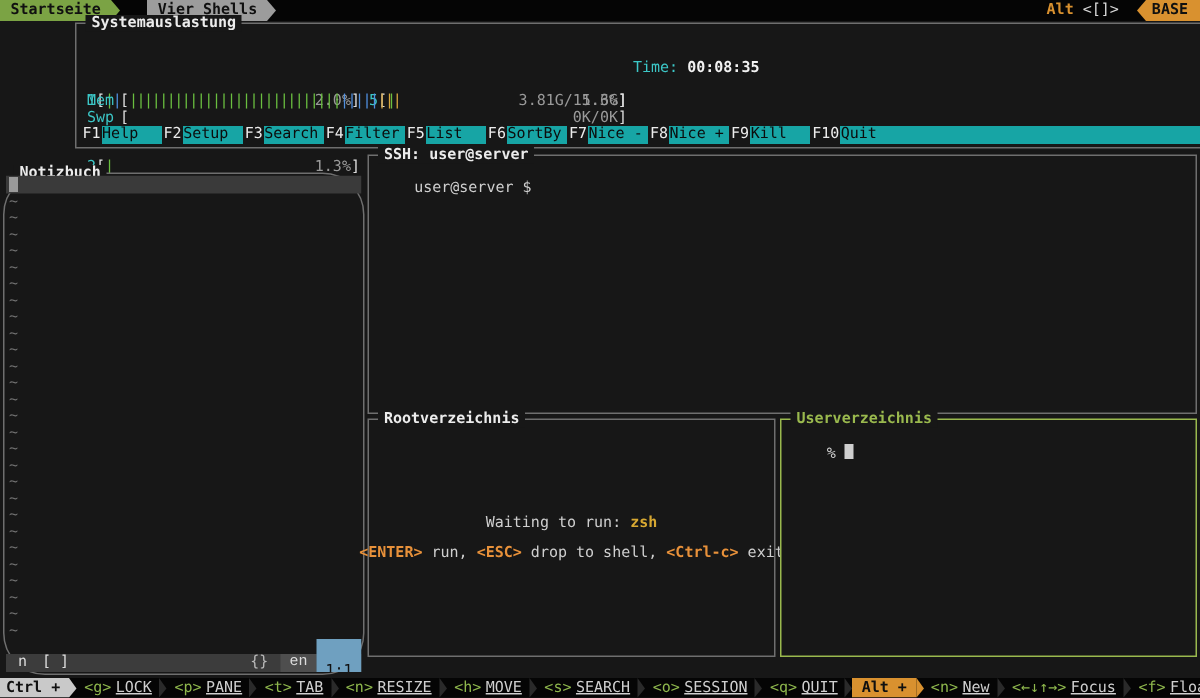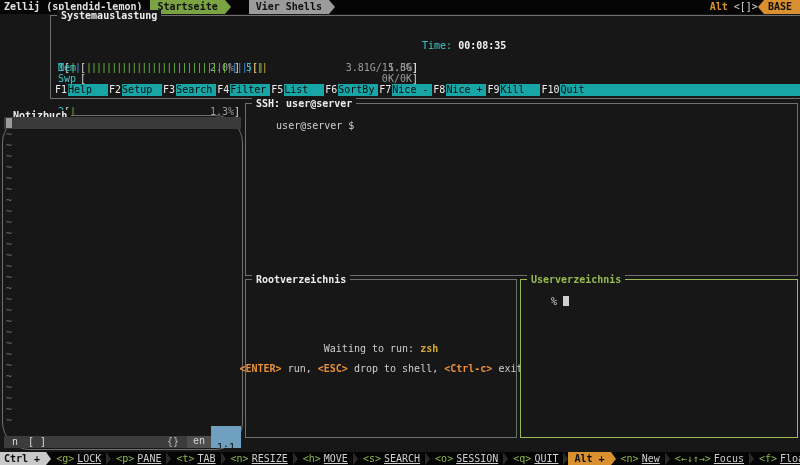--- a/index.html
+++ b/index.html
@@ -10,21 +10,21 @@
   .tab-bar { position:absolute; left:0; top:0; width:800px; height:14px; background:#050505;
     display:flex; align-items:stretch; line-height:14px; white-space:pre; }
   .session-name { padding:0 8px 0 4px; color:#e2e2e2; font-weight:bold; }
   .tab { padding:0 7px; color:#101010; font-weight:bold; }
   .tab-active { background:var(--c-tab_active,#7ba344); }
   .tab-inactive { background:var(--c-tab_inactive,#9c9c9c); margin-left:18px; }
   .arr { width:0; height:0; border-top:7px solid transparent; border-bottom:7px solid transparent; }
   .arr-green { border-left:6px solid var(--c-tab_active,#7ba344); }
   .arr-gray  { border-left:6px solid var(--c-tab_inactive,#9c9c9c); }
   .tab-spacer { flex:1; }
-  .alt-hint { margin-right:0; }
+  .alt-hint { margin-right:12px; }
   .alt-word { color:var(--c-accent_orange,#d9912f); font-weight:bold; }
   .alt-glyph { color:#d8d8d8; }
   .arr-left-orange { width:0; height:0; border-top:7px solid transparent; border-bottom:7px solid transparent;
     border-right:6px solid var(--c-accent_orange,#d9912f); }
   .layout-badge { background:var(--c-accent_orange,#d9912f); color:#101010; font-weight:bold; padding:0 8px 0 4px; }
 
   
   .pane { position:absolute; border:1px solid #6f6f6f; background:#171717; }
   .pane-title { position:absolute; top:-6px; left:6px; background:#171717; padding:0 4px;
     line-height:11px; font-weight:bold; color:#ececec; white-space:pre; }
@@ -98,21 +98,20 @@
   .sb-group { display:flex; align-items:stretch; }
   .kb { display:flex; align-items:center; padding:0 5px; gap:3px; }
   .kb-key { color:var(--c-accent_green,#8fb84d); }
   .kb-label { color:#cfcfcf;text-decoration:underline; }
   .kb-sep { width:0; height:0; border-top:7px solid transparent; border-bottom:6px solid transparent; border-left:5px solid #2a2a2a; }
 </style>
 </head>
 <body>
 
 <div class="tab-bar">
-  <span class="session-name">Zellij (splendid-lemon)</span>
   <span class="tab tab-active">Startseite</span>
   <span class="arr arr-green"></span>
   <span class="tab tab-inactive">Vier Shells</span>
   <span class="arr arr-gray"></span>
   <span class="tab-spacer"></span>
   <span class="alt-hint"><span class="alt-word">Alt</span> <span class="alt-glyph">&lt;[]&gt;</span></span>
   <span class="arr-left-orange"></span>
   <span class="layout-badge">BASE</span>
 </div>
 

